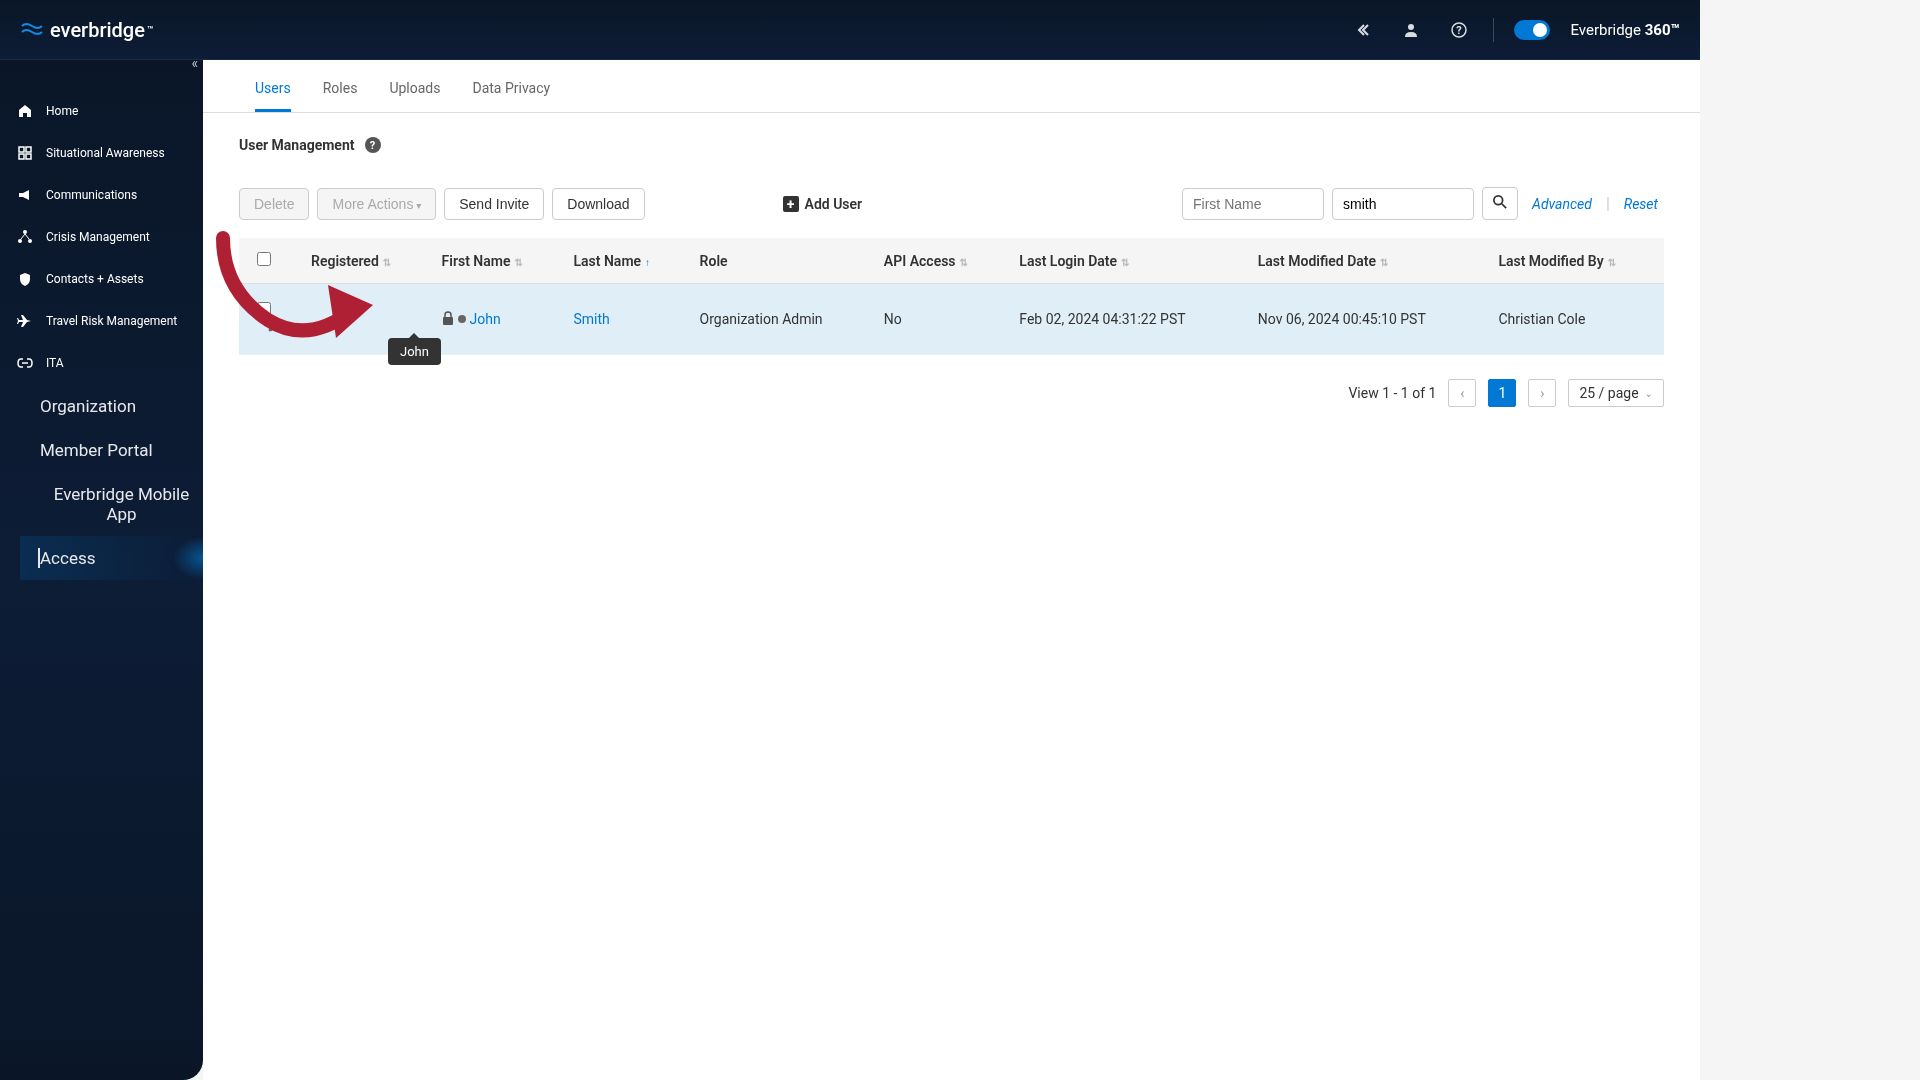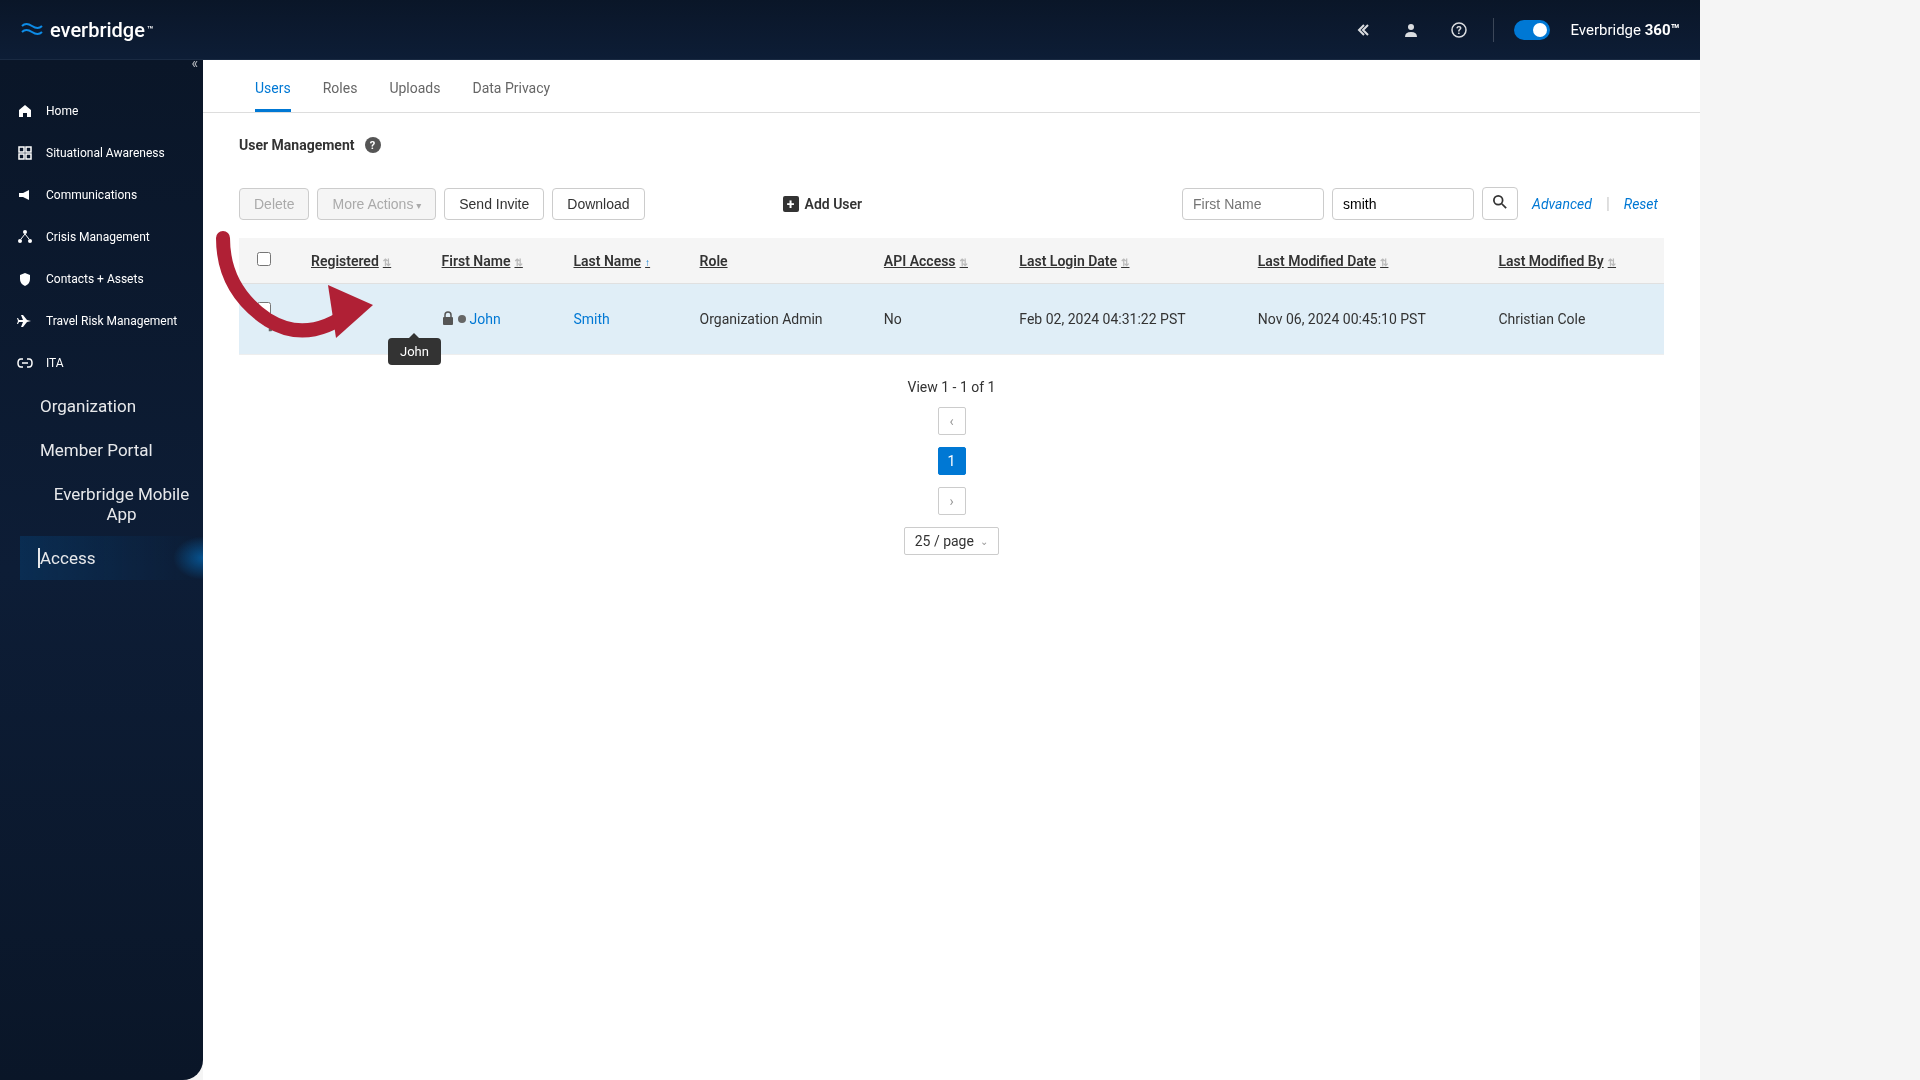--- a/index.html
+++ b/index.html
@@ -55,21 +55,21 @@
     .add-user-icon { width: 16px; height: 16px; background: #333; color: #fff; display: flex; align-items: center; justify-content: center; border-radius: 2px; font-size: 14px; font-weight: bold; }
     .spacer { flex: 1; }
     .search-input { padding: 7px 10px; border: 1px solid #ccc; border-radius: 4px; font-size: 14px; width: 142px; }
     .search-btn { padding: 7px 10px; border: 1px solid #ccc; border-radius: 4px; background: #fff; cursor: pointer; }
     .link-text { color: #0078d4; cursor: pointer; font-size: 14px; padding: 0 6px; font-style: italic; }
     .link-divider { color: #ccc; }
     
     
     .table-wrap { padding: 0 36px; position: relative; }
     table { width: 100%; border-collapse: collapse; }
-    thead { background: #f5f5f5; text-decoration: underline; }
+    thead { background: #f5f5f5; }
     th { padding: 14px 12px; text-align: left; font-weight: 600; font-size: 14px; color: #333; border-bottom: 1px solid #e0e0e0; }
     .sort-icon { color: #bbb; font-size: 10px; margin-left: 4px; }
     .sort-icon.active { color: #0078d4; }
     td { padding: 18px 12px; font-size: 14px; color: #333; border-bottom: 1px solid #eee; vertical-align: middle; }
     tbody tr { background: #e0eef7; }
     .checkbox-cell { width: 60px; }
     .checkbox-cell input { width: 14px; height: 14px; margin-left: 6px; }
     .edit-icon { color: #666; cursor: pointer; margin-left: 16px; }
     .name-cell { display: flex; align-items: center; gap: 4px; }
     .lock-icon { color: #555; }
@@ -77,21 +77,21 @@
     .link-blue { color: #0078d4; cursor: pointer; }
     
     
     .tooltip { position: absolute; background: #333; color: #fff; padding: 6px 12px; border-radius: 4px; font-size: 13px; top: 100px; left: 185px; z-index: 10; }
     .tooltip::before { content: ''; position: absolute; top: -5px; left: 50%; transform: translateX(-50%); border-left: 5px solid transparent; border-right: 5px solid transparent; border-bottom: 5px solid #333; }
     
     
     .arrow-annotation { position: absolute; top: -8px; left: 5px; z-index: 5; pointer-events: none; }
     
     
-    .pagination { display: flex; align-items: center; justify-content: flex-end; gap: 12px; padding: 16px 36px; font-size: 14px; flex-direction: column; }
+    .pagination { display: flex; align-items: center; justify-content: flex-end; gap: 12px; padding: 16px 36px; font-size: 14px; }
     .page-btn { width: 28px; height: 28px; border: 1px solid #ccc; border-radius: 2px; display: flex; align-items: center; justify-content: center; cursor: pointer; background: #fff; color: #999; }
     .page-btn.active { background: #0078d4; color: #fff; border-color: #0078d4; }
     .page-size { padding: 5px 10px; border: 1px solid #ccc; border-radius: 2px; cursor: pointer; display: flex; align-items: center; gap: 6px; }
   </style>
 </head>
 <body>
 
 <div class="app">
 
   <div class="header">

